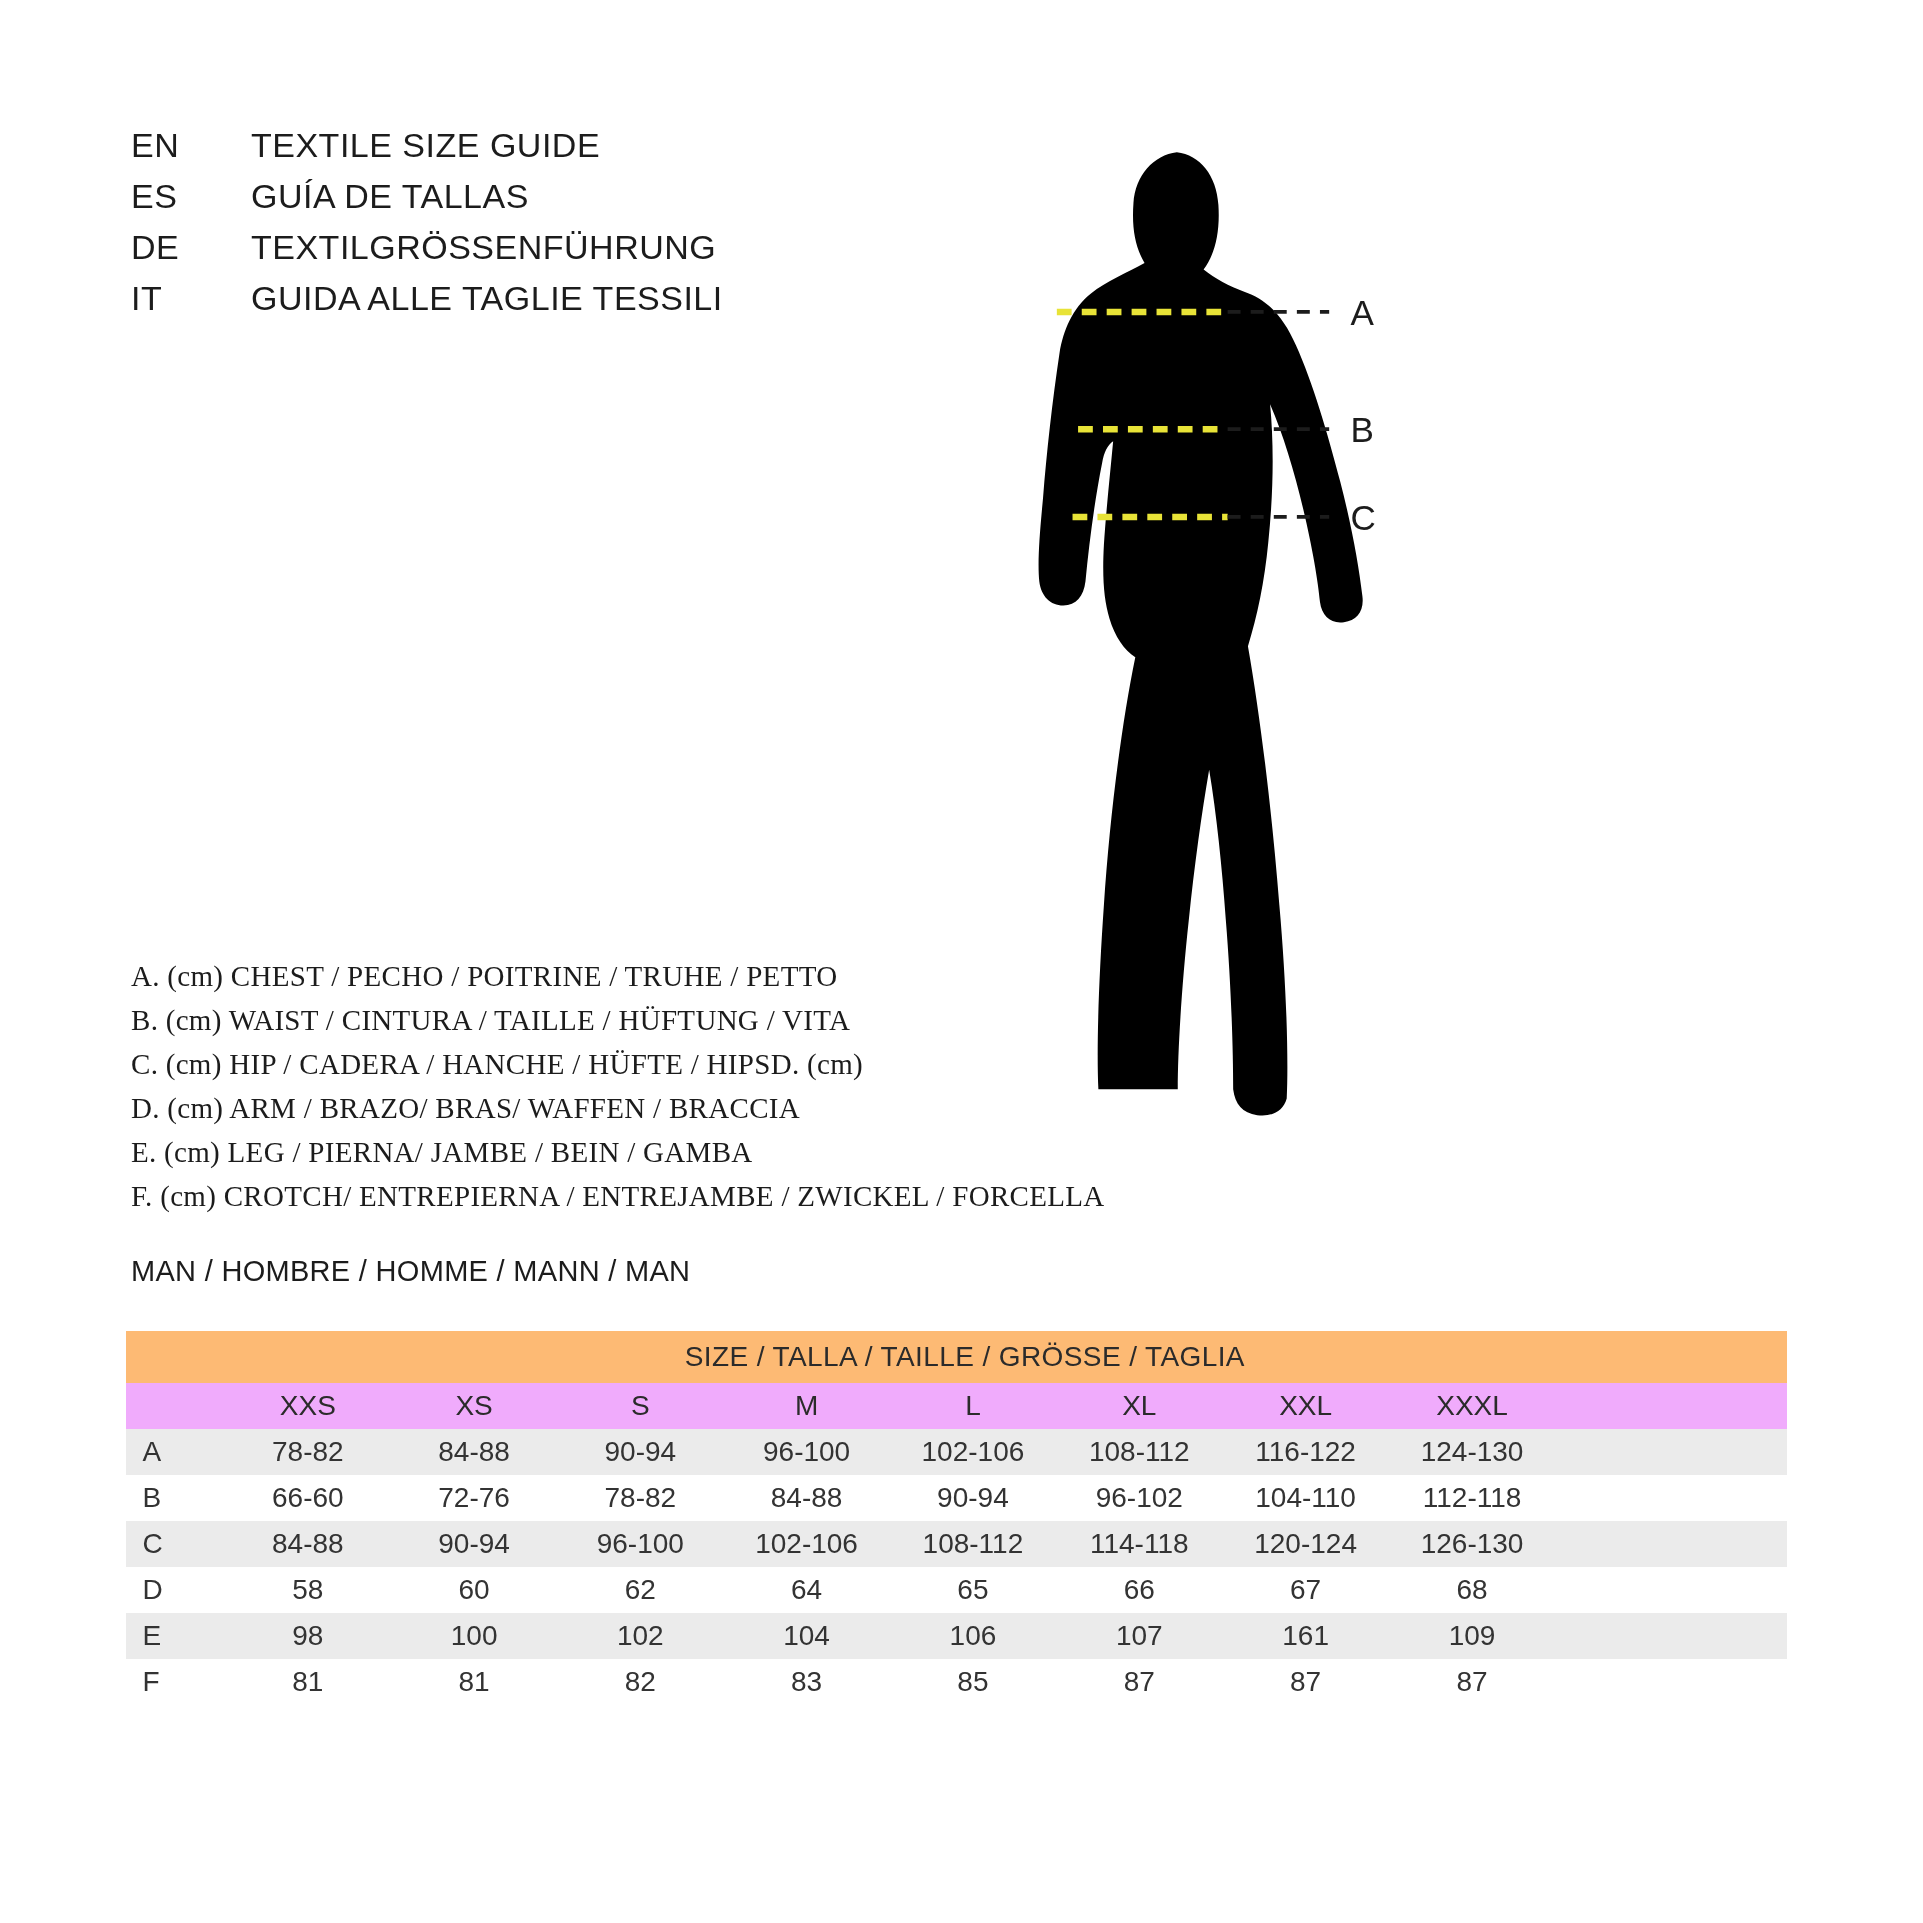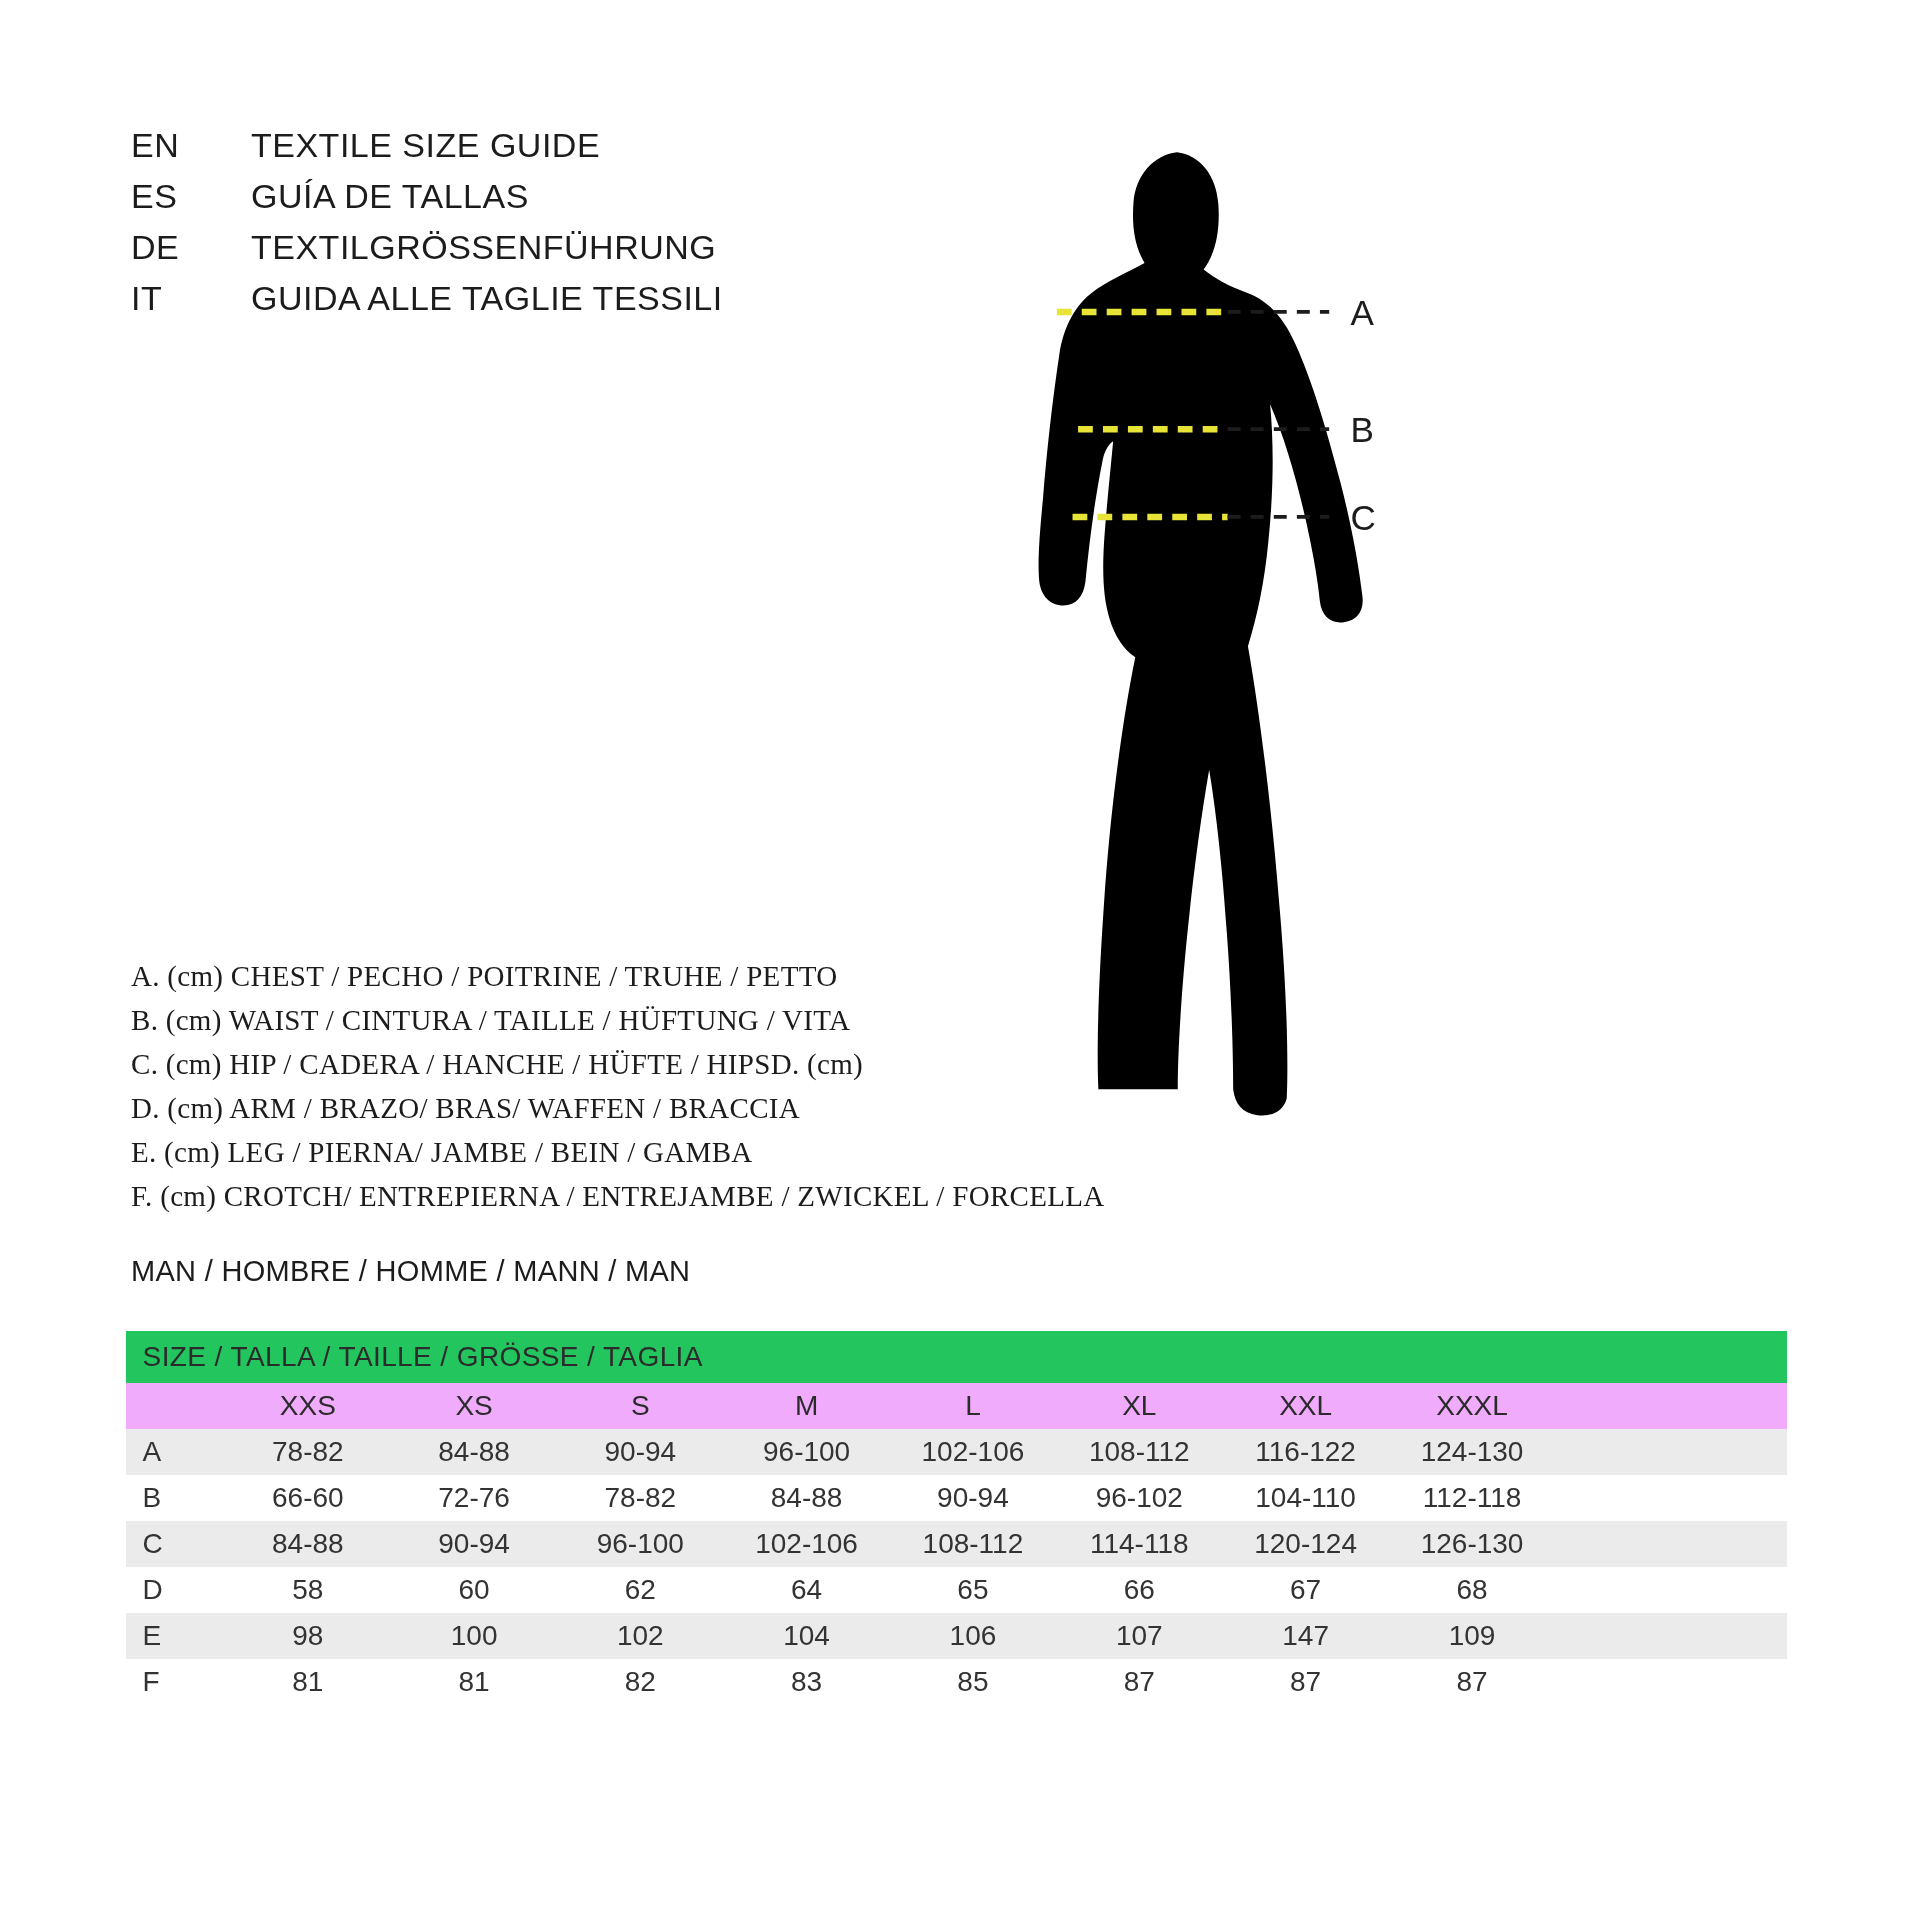--- a/index.html
+++ b/index.html
@@ -78,22 +78,22 @@
     font-size: 28px;
   }
   #size-table td, #size-table th {
     padding: 0;
     height: 46px;
     font-weight: normal;
     text-align: center;
     color: #333;
   }
   #size-table .title-row td {
-    background: #22c55e;
-    text-align: left;
+    background: #fdba74;
+    text-align: center;
     padding-left: 16.6px;
     font-size: 28px;
     letter-spacing: 0.4px;
     height: 52px;
     color: #2b2b2b;
   }
   #size-table .head-row td {
     background: #f0abfc;
     font-size: 28px;
     color: #2b2b2b;
@@ -303,21 +303,21 @@
       <td></td>
     </tr>
     <tr class="shade">
       <td class="rowlabel">E</td>
       <td>98</td>
       <td>100</td>
       <td>102</td>
       <td>104</td>
       <td>106</td>
       <td>107</td>
-      <td>147</td>
+      <td>161</td>
       <td>109</td>
       <td></td>
     </tr>
     <tr class="plain">
       <td class="rowlabel">F</td>
       <td>81</td>
       <td>81</td>
       <td>82</td>
       <td>83</td>
       <td>85</td>

